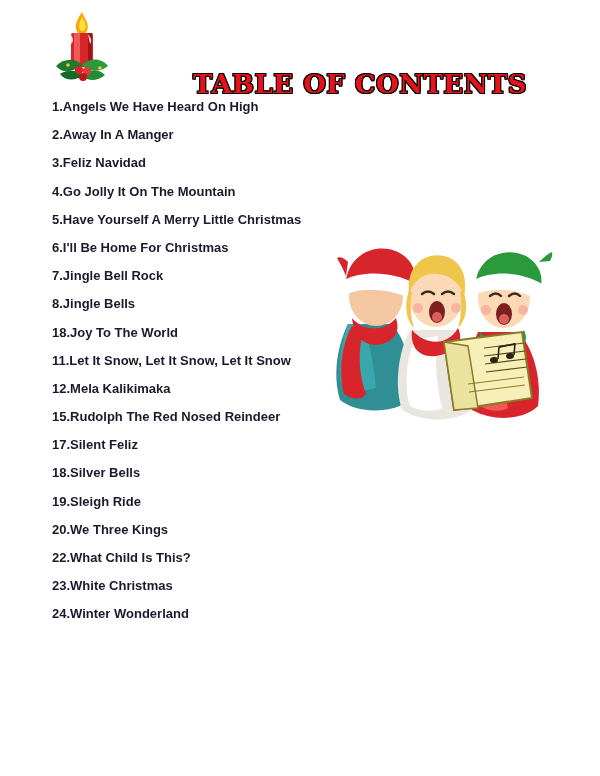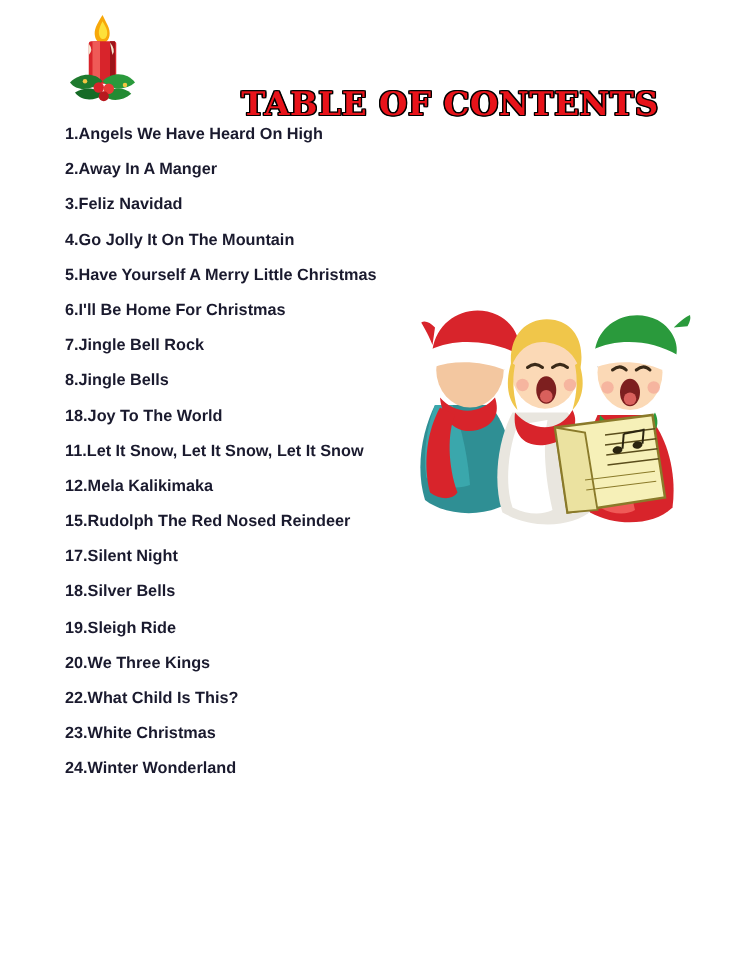--- a/index.html
+++ b/index.html
@@ -125,21 +125,21 @@
     <div class="toc-item"><span class="toc-num">3.</span><span class="toc-label">Feliz Navidad</span></div>
     <div class="toc-item"><span class="toc-num">4.</span><span class="toc-label">Go Jolly It On The Mountain</span></div>
     <div class="toc-item"><span class="toc-num">5.</span><span class="toc-label">Have Yourself A Merry Little Christmas</span></div>
     <div class="toc-item"><span class="toc-num">6.</span><span class="toc-label">I'll Be Home For Christmas</span></div>
     <div class="toc-item"><span class="toc-num">7.</span><span class="toc-label">Jingle Bell Rock</span></div>
     <div class="toc-item"><span class="toc-num">8.</span><span class="toc-label">Jingle Bells</span></div>
     <div class="toc-item"><span class="toc-num">18.</span><span class="toc-label">Joy To The World</span></div>
     <div class="toc-item"><span class="toc-num">11.</span><span class="toc-label">Let It Snow, Let It Snow, Let It Snow</span></div>
     <div class="toc-item"><span class="toc-num">12.</span><span class="toc-label">Mela Kalikimaka</span></div>
     <div class="toc-item"><span class="toc-num">15.</span><span class="toc-label">Rudolph The Red Nosed Reindeer</span></div>
-    <div class="toc-item"><span class="toc-num">17.</span><span class="toc-label">Silent Night</span></div>
+    <div class="toc-item"><span class="toc-num">17.</span><span class="toc-label">Silent Feliz</span></div>
     <div class="toc-item"><span class="toc-num">18.</span><span class="toc-label">Silver Bells</span></div>
     <div class="toc-item"><span class="toc-num">19.</span><span class="toc-label">Sleigh Ride</span></div>
     <div class="toc-item"><span class="toc-num">20.</span><span class="toc-label">We Three Kings</span></div>
     <div class="toc-item"><span class="toc-num">22.</span><span class="toc-label">What Child Is This?</span></div>
     <div class="toc-item"><span class="toc-num">23.</span><span class="toc-label">White Christmas</span></div>
     <div class="toc-item"><span class="toc-num">24.</span><span class="toc-label">Winter Wonderland</span></div>
   </div>
 
   <span class="carolers-art">
     <svg width="248" height="228" viewBox="0 0 248 228" xmlns="http://www.w3.org/2000/svg">

